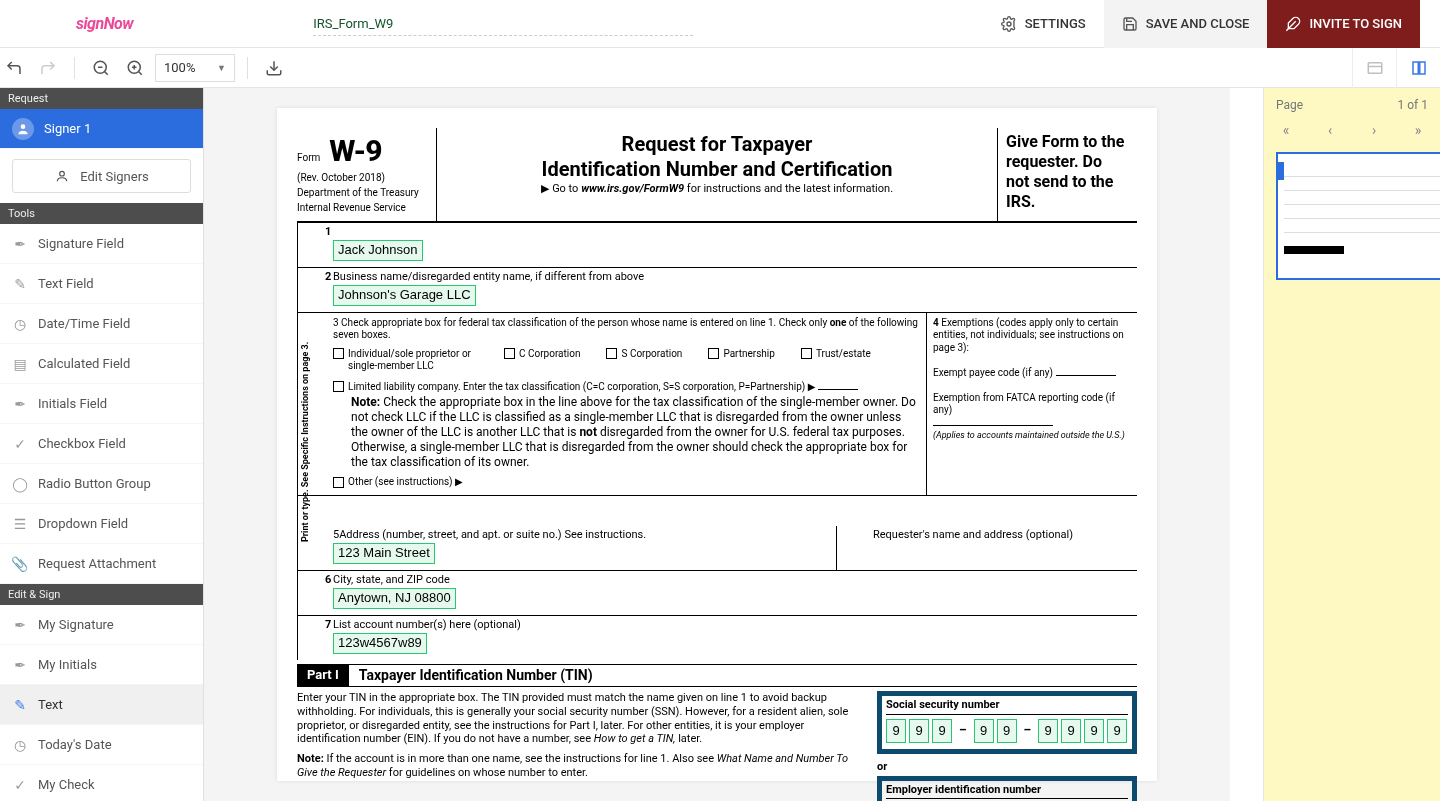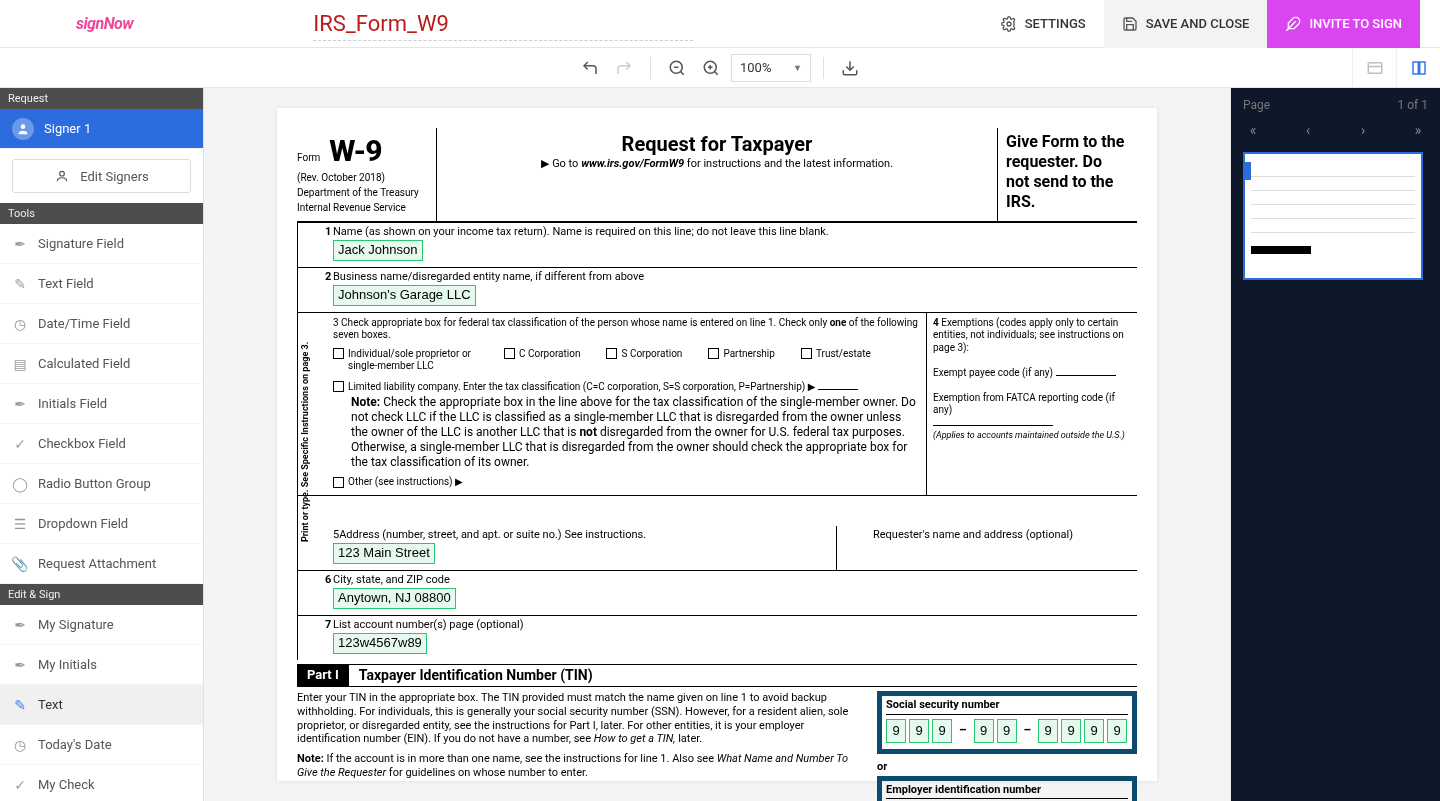--- a/index.html
+++ b/index.html
@@ -1,29 +1,29 @@
 <!DOCTYPE html>
 <html><head>
 <meta charset="utf-8">
 <style>
 * { margin:0; padding:0; box-sizing:border-box; font-family:-apple-system,BlinkMacSystemFont,"Segoe UI",Roboto,sans-serif; }
 body { background:#fff; color:#333; overflow:hidden; width:1440px; height:801px; position:relative; }
 
 
 .topbar { height:48px; border-bottom:1px solid #e5e5e5; display:flex; align-items:center; padding:0 20px; }
 .logo { font-size:16px; font-weight:700; color:#ec4899; font-style:italic; letter-spacing:-0.5px; margin-right:180px; margin-left:56px;}
-.doc-title { font-size:22px; color:#b91c1c; border-bottom:1px dashed #ccc; padding:4px 0; flex:0 0 380px;}
+.doc-title { font-size:13px; color:#14532d; border-bottom:1px dashed #ccc; padding:4px 0; flex:0 0 380px;}
 .topbar-spacer { flex:1; }
 .top-btn { display:flex; align-items:center; gap:8px; padding:0 18px; height:48px; font-size:13px; font-weight:500; color:#333; cursor:pointer; }
 .top-btn.save { background:#f3f3f3; }
-.top-btn.invite { background:#d946ef; color:#fff; }
+.top-btn.invite { background:#7f1d1d; color:#fff; }
 .gear, .floppy, .feather {width:16px;height:16px;}
 
 
-.toolbar { height:40px; display:flex; align-items:center; justify-content:center; border-bottom:1px solid #e5e5e5; gap:6px; position:relative;}
+.toolbar { height:40px; display:flex; align-items:center; border-bottom:1px solid #e5e5e5; gap:6px; position:relative;}
 .tool-icon { width:28px; height:28px; display:flex; align-items:center; justify-content:center; color:#555; cursor:pointer; }
 .tool-disabled { color:#ccc; }
 .tool-sep { width:1px; height:22px; background:#e0e0e0; margin:0 6px;}
 .zoom-box { border:1px solid #ddd; height:28px; width:80px; display:flex; align-items:center; padding:0 8px; font-size:13px; position:relative; background:#fff;}
 .zoom-box .caret { position:absolute; right:8px; font-size:9px; color:#777;}
 .toolbar-right { position:absolute; right:0; top:0; height:40px; display:flex; }
 .toolbar-right .tool-icon { width:44px; height:40px; border-left:1px solid #eee; color:#bfbfbf;}
 .toolbar-right .tool-icon.active { color:#3b78e7;}
 
 
@@ -73,21 +73,21 @@
 .ssn-box{border:5px solid #0c4a6e; padding:2px 4px 6px 4px; margin-bottom:6px;}
 .ssn-box .lbl{font-weight:700; font-size:11px; border-bottom:1px solid #000; padding-bottom:2px; margin-bottom:4px;}
 .digit-row{display:flex; gap:3px; align-items:center;}
 .digit{width:20px; height:24px; border:1px solid #000; display:flex; align-items:center; justify-content:center;}
 .digit.filled{border:1px solid #28c76f; background:#e6f9ef; font-family:sans-serif; font-size:13px;}
 .dash{padding:0 4px; font-weight:700;}
 .or-txt{font-weight:700; font-size:11px; margin:2px 0;}
 .cert-list{font-size:11px; padding:4px 2px;}
 
 
-.page-panel { position:absolute; right:0; top:88px; bottom:0; width:210px; border-left:1px solid #e5e5e5; background:#0f172a; padding:10px 12px;}
+.page-panel { position:absolute; right:0; top:88px; bottom:0; width:177px; border-left:1px solid #e5e5e5; background:#fef9c3; padding:10px 12px;}
 .page-panel .pg-row{display:flex; justify-content:space-between; font-size:12px; color:#777; margin-bottom:10px;}
 .pager{display:flex; justify-content:space-between; margin:6px 0 14px 0;}
 .pager span{color:#888; cursor:pointer; font-size:14px; width:20px; text-align:center;}
 .thumb{ border:2px solid #2b6cde; width:180px; height:128px; background:#fff; position:relative; padding:4px;}
 .thumb .badge{position:absolute; left:0; top:8px; background:#2b6cde; color:#fff; font-size:12px; font-weight:700; padding:2px 6px;}
 .thumb .mini{position:absolute; inset:6px; background:
   linear-gradient(#ddd,#ddd) 0 16px/100% 1px no-repeat,
   linear-gradient(#ddd,#ddd) 0 30px/100% 1px no-repeat,
   linear-gradient(#ddd,#ddd) 0 44px/100% 1px no-repeat,
   linear-gradient(#ddd,#ddd) 0 58px/100% 1px no-repeat,
@@ -269,32 +269,33 @@
     <div class="w9-header">
       <div class="w9-left">
         <span class="form-word">Form</span>
         <span class="w9-big">W-9</span><br>
         <span class="rev">(Rev. October 2018)</span><br>
         <span class="rev">Department of the Treasury</span><br>
         <span class="rev">Internal Revenue Service</span>
       </div>
       <div class="w9-center">
         <div class="title-big">Request for Taxpayer</div>
+        <div class="title-big">Identification Number and Certification</div>
         <div class="goto">
           <span>▶ Go to </span><b><i>www.irs.gov/FormW9</i></b><span> for instructions and the latest information.</span>
         </div>
       </div>
       <div class="w9-right">Give Form to the requester. Do not send to the IRS.</div>
     </div>
 
     <div style="position:relative;">
       <div class="side-label">Print or type.   See Specific Instructions on page 3.</div>
 
       <div class="form-row">
-        <span class="num">1</span><span>Name (as shown on your income tax return). Name is required on this line; do not leave this line blank.</span><br>
+        <span class="num">1</span><br>
         <span class="fill-box">Jack Johnson</span>
       </div>
       <div class="form-row">
         <span class="num">2</span><span>Business name/disregarded entity name, if different from above</span><br>
         <span class="fill-box">Johnson's Garage LLC</span>
       </div>
 
       <div class="box3">
         <div class="box3-left">
           <span class="num" style="left:28px;">3</span>
@@ -325,21 +326,21 @@
           <span class="num">5</span><span>Address (number, street, and apt. or suite no.) See instructions.</span><br>
           <span class="fill-box">123 Main Street</span>
         </div>
         <div><span>Requester's name and address (optional)</span></div>
       </div>
       <div class="form-row">
         <span class="num">6</span><span>City, state, and ZIP code</span><br>
         <span class="fill-box">Anytown, NJ 08800</span>
       </div>
       <div class="form-row" style="border-bottom:none;">
-        <span class="num">7</span><span>List account number(s) page (optional)</span><br>
+        <span class="num">7</span><span>List account number(s) here (optional)</span><br>
         <span class="fill-box">123w4567w89</span>
       </div>
     </div>
 
     <div class="part-hdr">
       <div class="part-lbl">Part I</div>
       <div class="part-title">Taxpayer Identification Number (TIN)</div>
     </div>
 
     <div class="tin-row">

